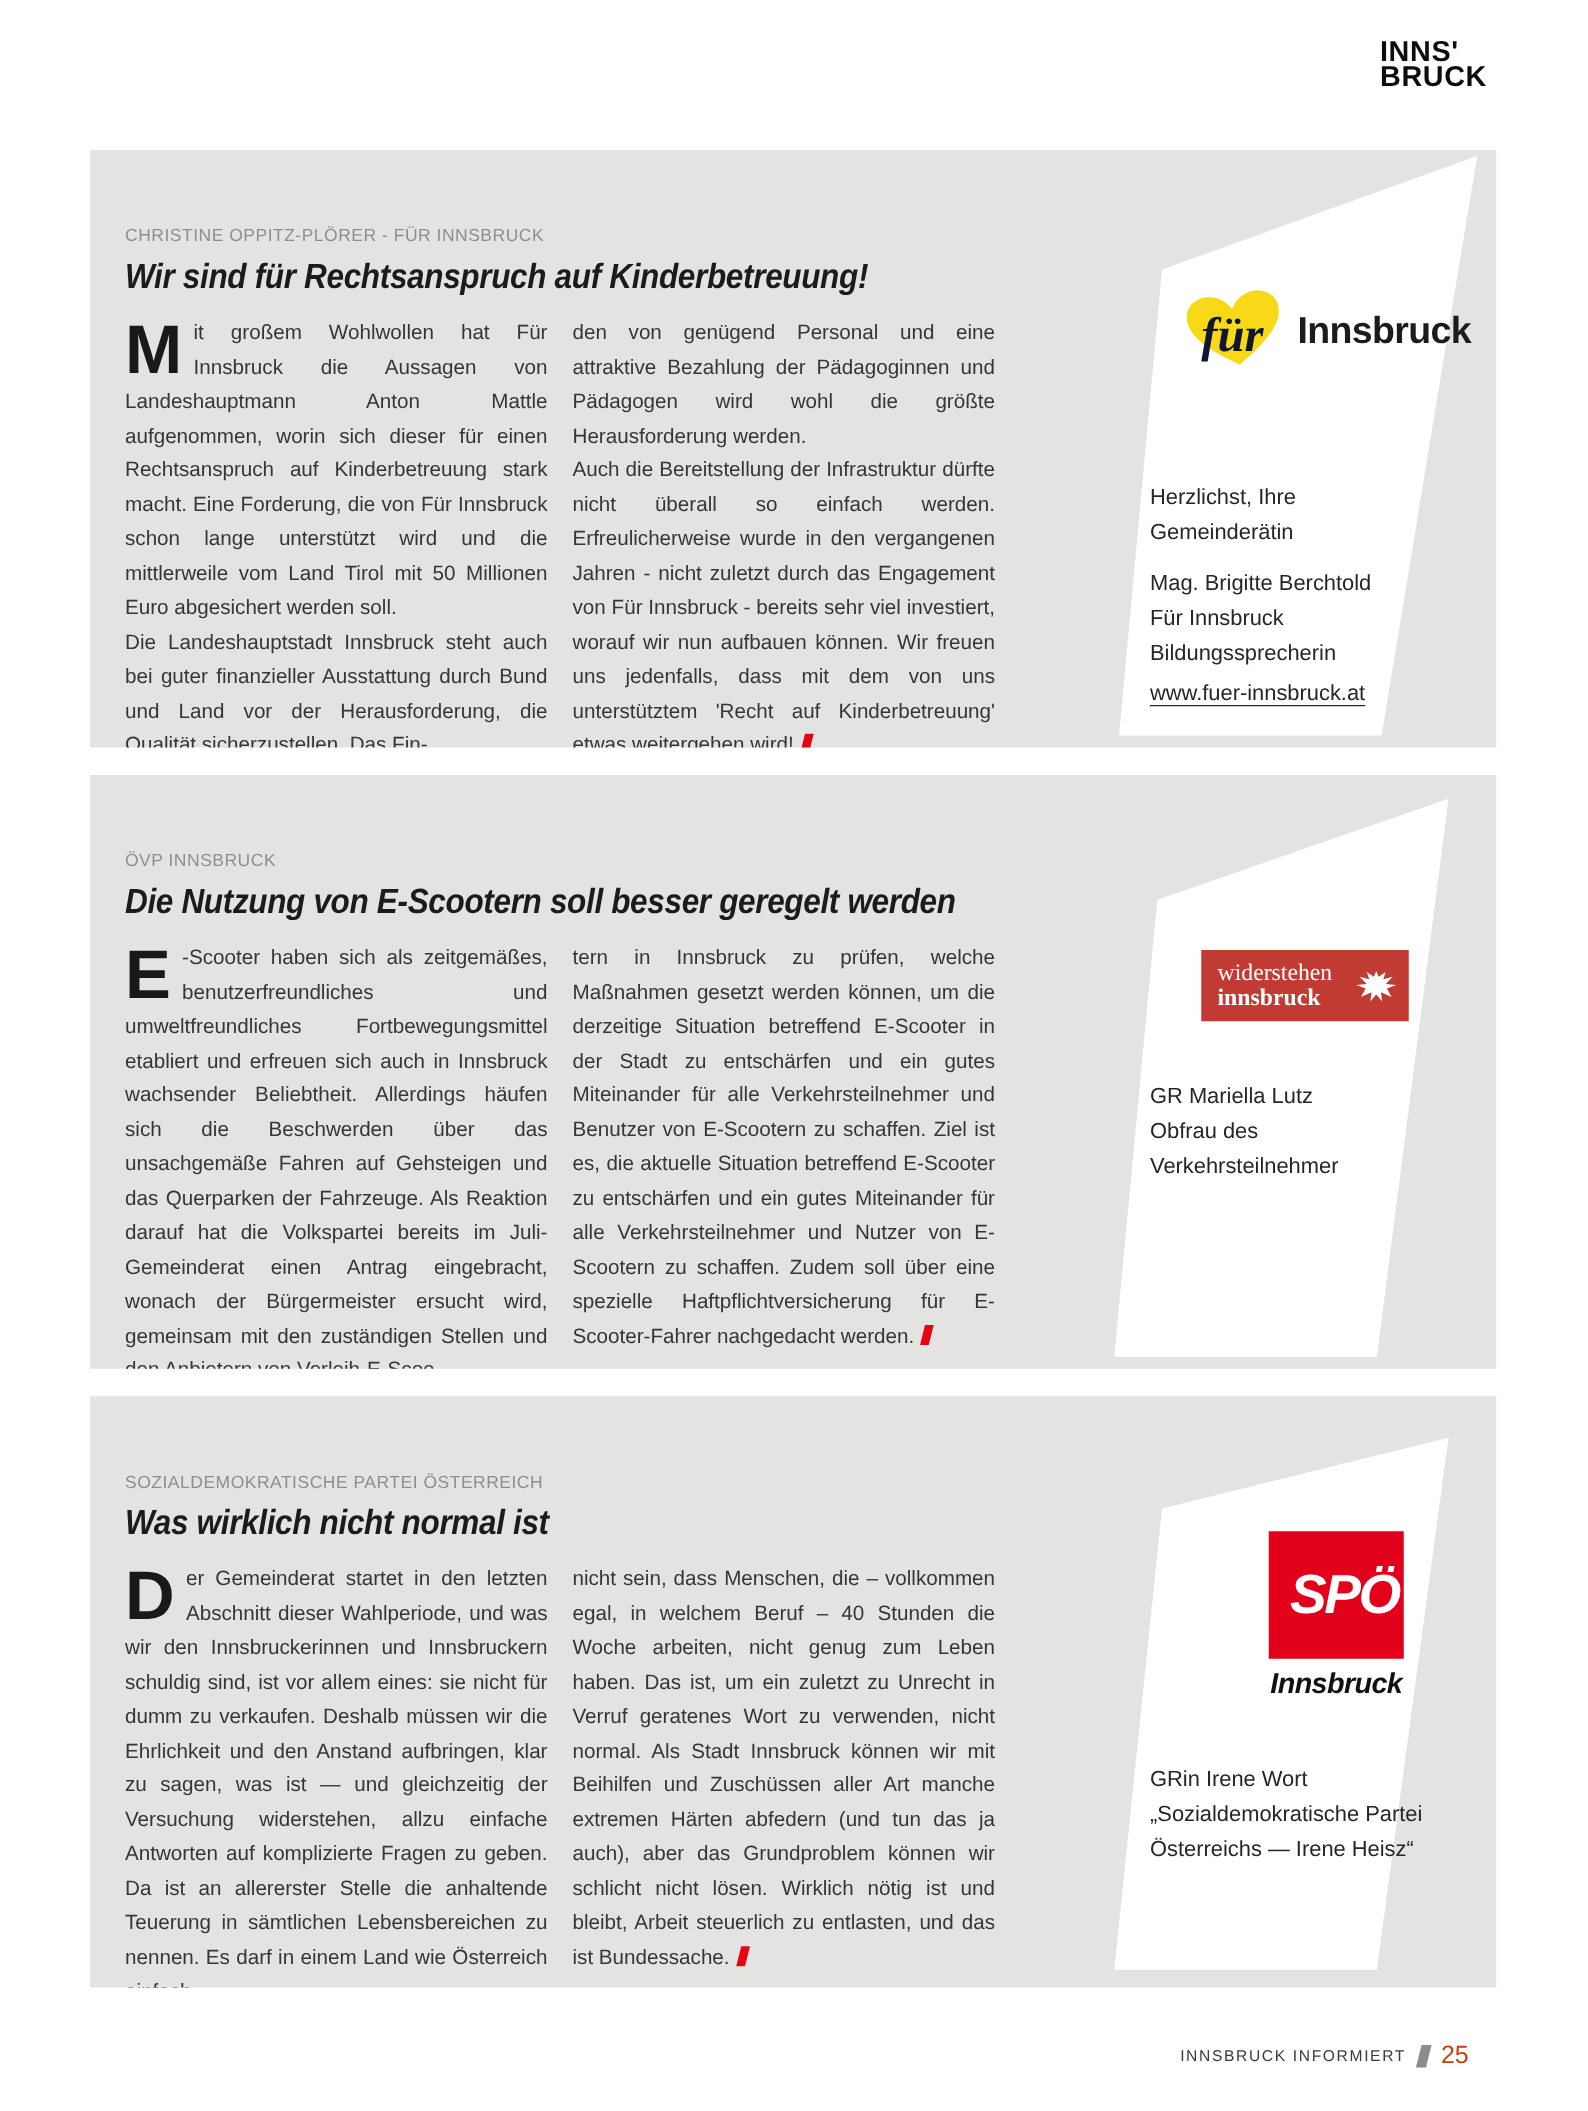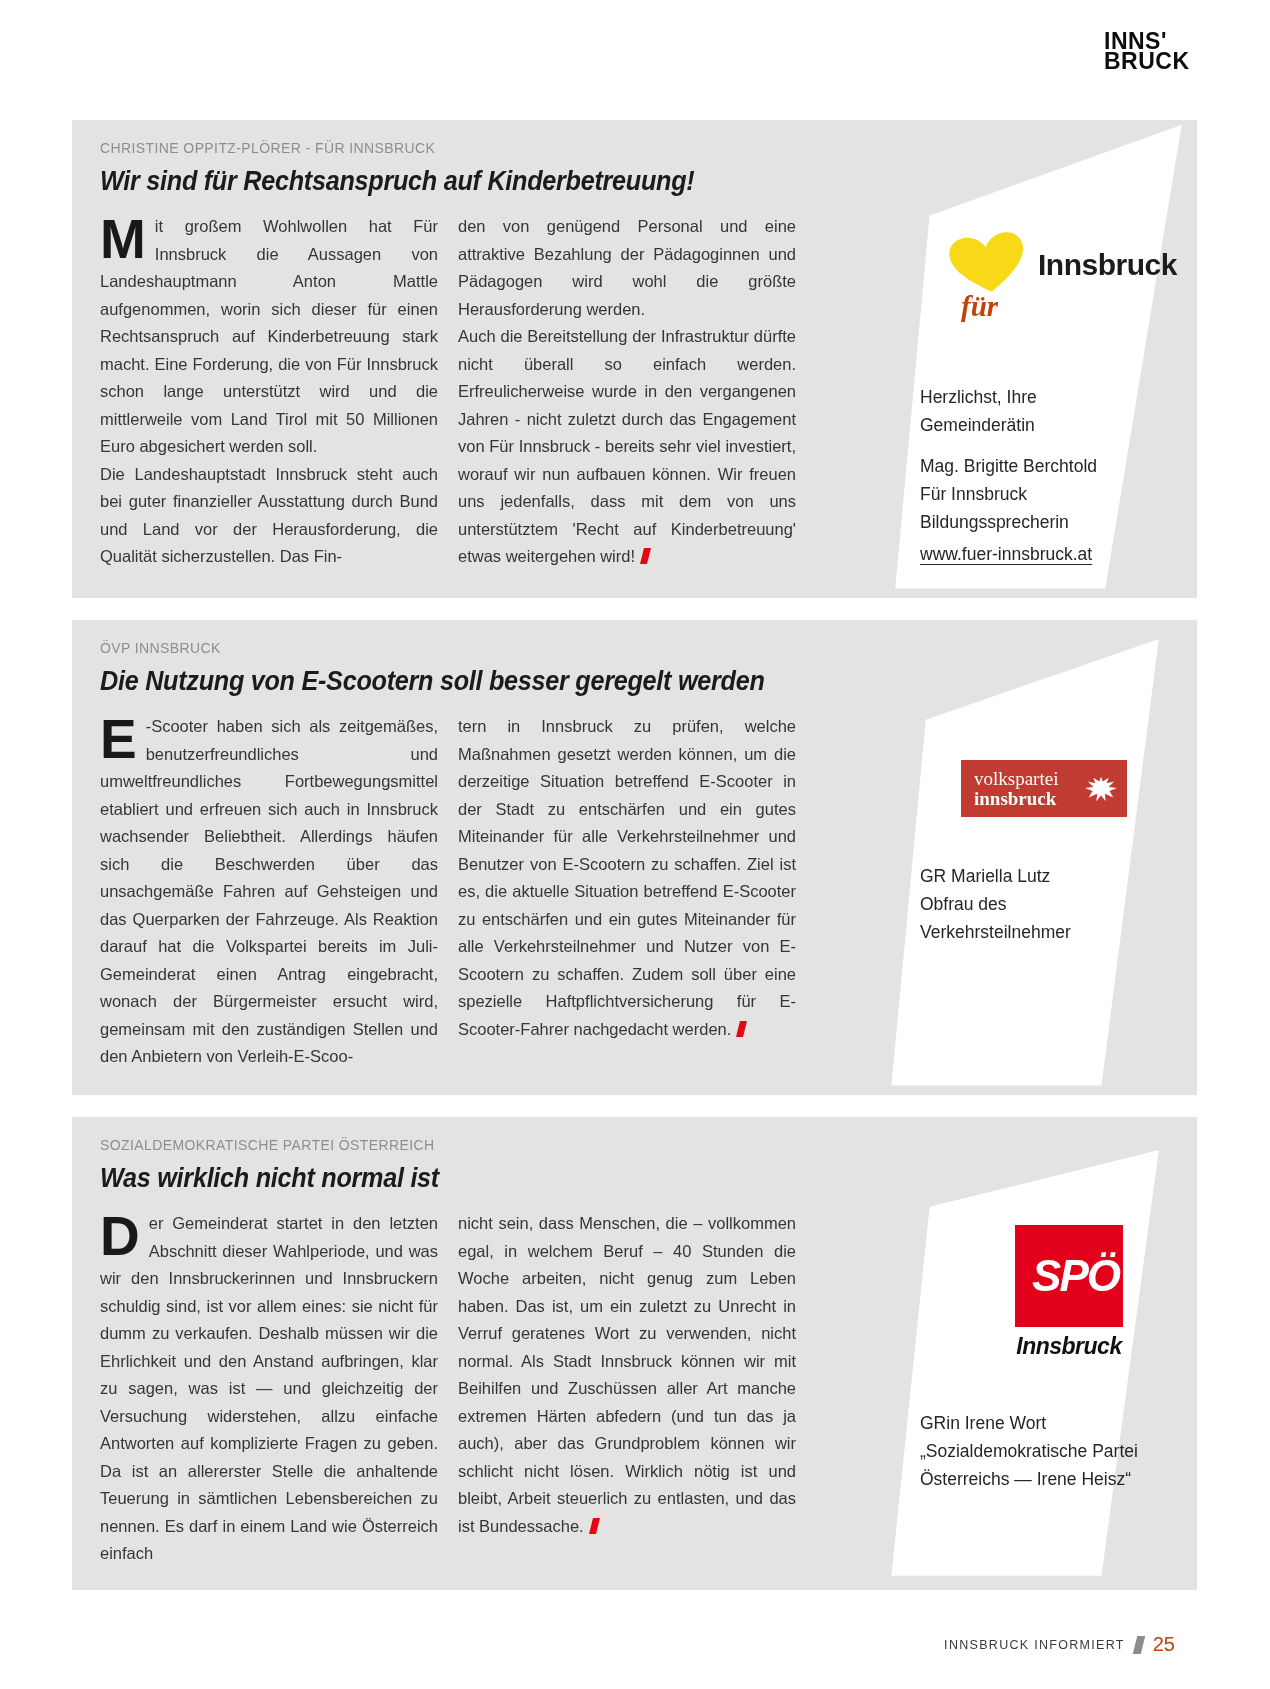--- a/index.html
+++ b/index.html
@@ -8,21 +8,21 @@
     font-family:"Liberation Sans", sans-serif;color:#343434;overflow:hidden;
   }
   
   .brand{position:absolute;left:1104px;top:31px;font-weight:900;font-size:23px;
     line-height:20px;color:#0d0d0d;letter-spacing:.5px;}
   
   .section{position:absolute;left:72px;width:1125px;background:#e3e3e1;overflow:hidden;}
   .sec1{top:120px;height:478px;}
   .sec2{top:620px;height:475px;}
   .sec3{top:1117px;height:473px;}
-  .section-inner{padding:20px 0 0 28px;position:relative;z-index:2;}
+  .section-inner{padding:20px 0 0 28px;position:relative;z-index:2;margin-top:40px;}
   .eyebrow{font-size:14px;color:#8e8e8e;letter-spacing:.4px;margin:0 0 9px 0;font-weight:400;}
   .title{font-size:28px;font-weight:800;font-style:italic;color:#1b1b1b;margin:0 0 16px 0;
     letter-spacing:-.3px;transform:scaleX(.9);transform-origin:left center;white-space:nowrap;}
   .cols{display:flex;gap:20px;}
   .col{width:338px;text-align:justify;font-size:16.5px;line-height:27.5px;color:#363636;}
   .col p{margin:0;}
   .jt{white-space:pre-line;}
   .dropcap{float:left;font-size:55px;line-height:46px;font-weight:700;color:#191919;
     margin:3px 9px 0 0;}
   .red-slash{display:inline-block;width:7px;height:16px;background:#e30613;
@@ -34,21 +34,21 @@
   .p2{clip-path:polygon(29% 21%, 90% 4%, 75% 98%, 20% 98%);}
   .p3{clip-path:polygon(30% 19%, 90% 7%, 75% 97%, 20% 97%);}
   .side-text{position:absolute;left:105px;font-size:17.5px;line-height:28px;color:#262626;
     white-space:pre-line;}
   .side-link{position:absolute;left:105px;font-size:17.5px;color:#262626;
     text-decoration:underline;text-underline-offset:4px;text-align:right;}
   
   .fuer-logo{position:absolute;left:132px;top:112px;display:flex;align-items:center;gap:9px;}
   .fuer-heart{position:relative;width:82px;height:66px;}
   .fuer-heart span{position:absolute;left:14px;top:14px;font-family:"Liberation Serif",serif;
-    font-style:italic;font-weight:700;font-size:29px;color:#c2410c;margin-top:44px;}
+    font-style:italic;font-weight:700;font-size:39px;color:#0f172a;}
   .fuer-name{font-size:30px;font-weight:800;color:#1c1c1c;letter-spacing:-.5px;}
   
   .vp-logo{position:absolute;left:146px;top:140px;width:166px;height:57px;background:#c13b32;
     display:flex;align-items:center;justify-content:space-between;padding:0 9px 0 13px;
     box-sizing:border-box;}
   .vp-text{display:flex;flex-direction:column;font-family:"Liberation Serif",serif;
     color:#ffffff;font-size:19px;line-height:20px;}
   .vp-text .b{font-weight:700;}
   
   .spoe-logo{position:absolute;left:200px;top:108px;width:108px;text-align:center;}
@@ -106,21 +106,21 @@
       </div>
     </div>
   </div>
 </div>
 
 <div class="section sec2">
   <div class="sidebar">
     <div class="panel p2"></div>
     <div class="vp-logo">
       <div class="vp-text">
-        <span>volkspartei</span>
+        <span>widerstehen</span>
         <span class="b">innsbruck</span>
       </div>
       <svg width="34" height="32" viewBox="0 0 36 30">
         <path d="M18 2 L20 7 L26 3 L24 9 L32 7 L26 13 L35 14 L27 17 L31 24 L22 20 L23 28 L18 22 L13 28 L14 20 L5 24 L9 17 L1 14 L10 13 L4 7 L12 9 L10 3 L16 7 Z" fill="#ffffff"></path>
       </svg>
     </div>
     <div class="side-text" style="top:242px;">GR Mariella Lutz
 Obfrau des
 Verkehrsteilnehmer</div>
   </div>

